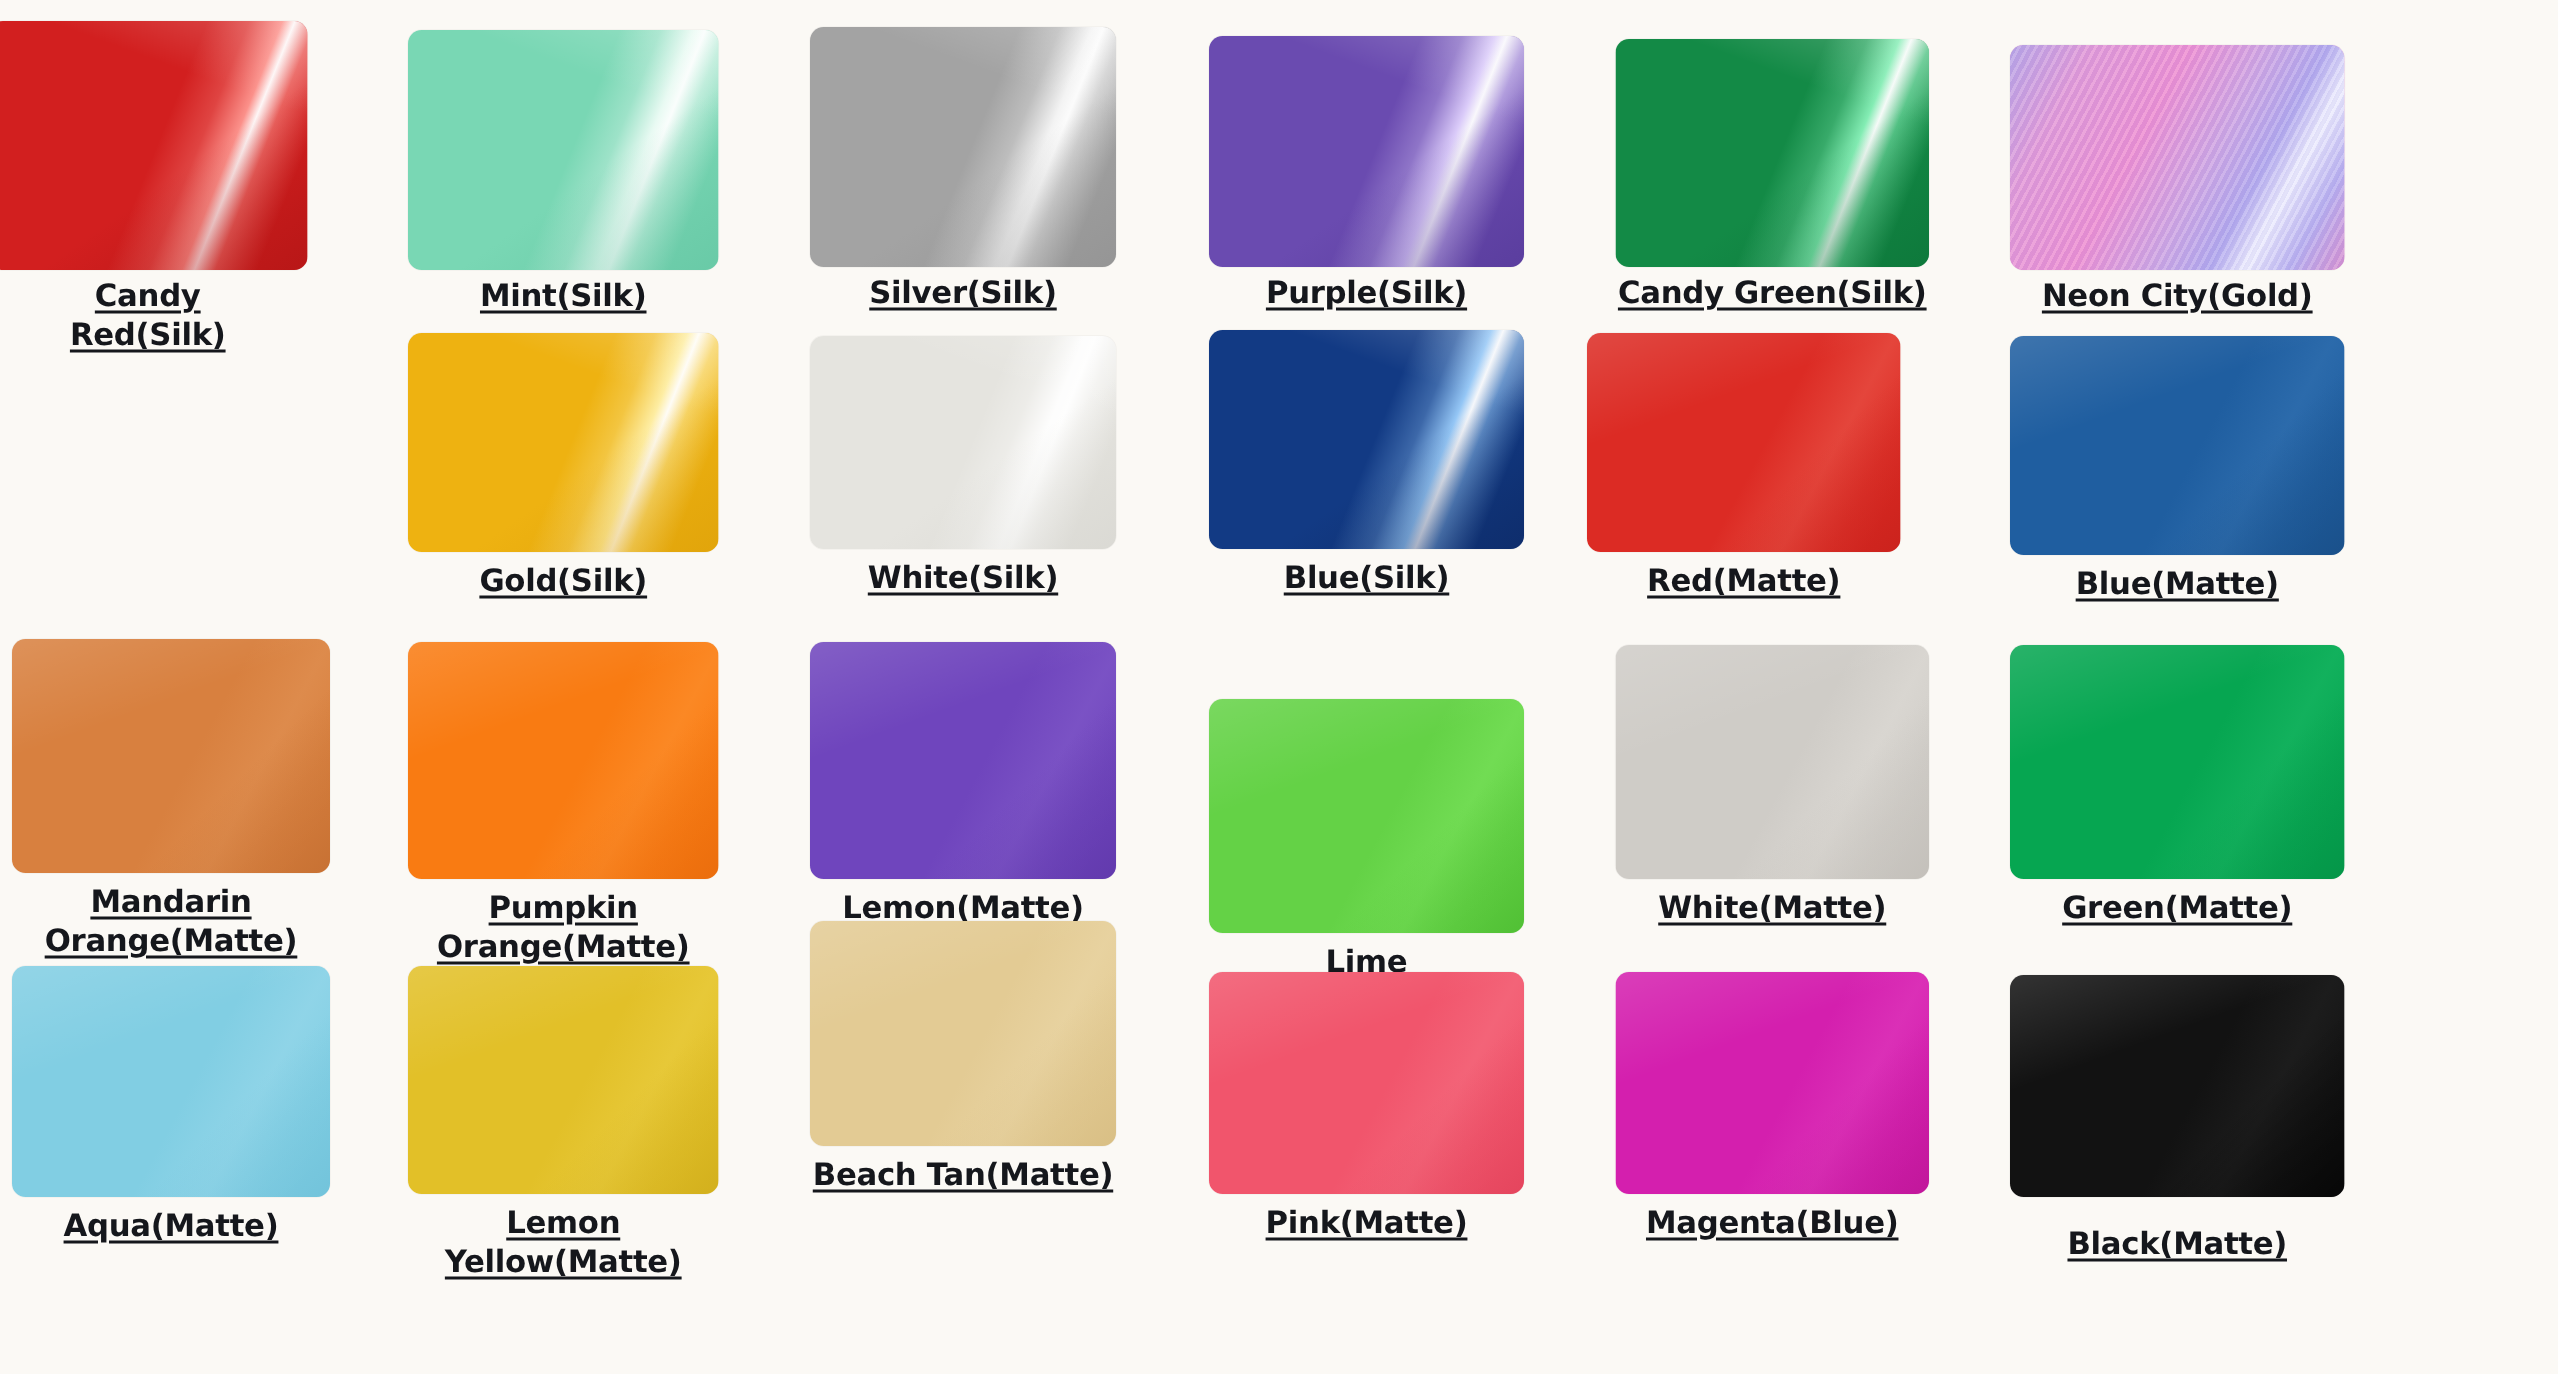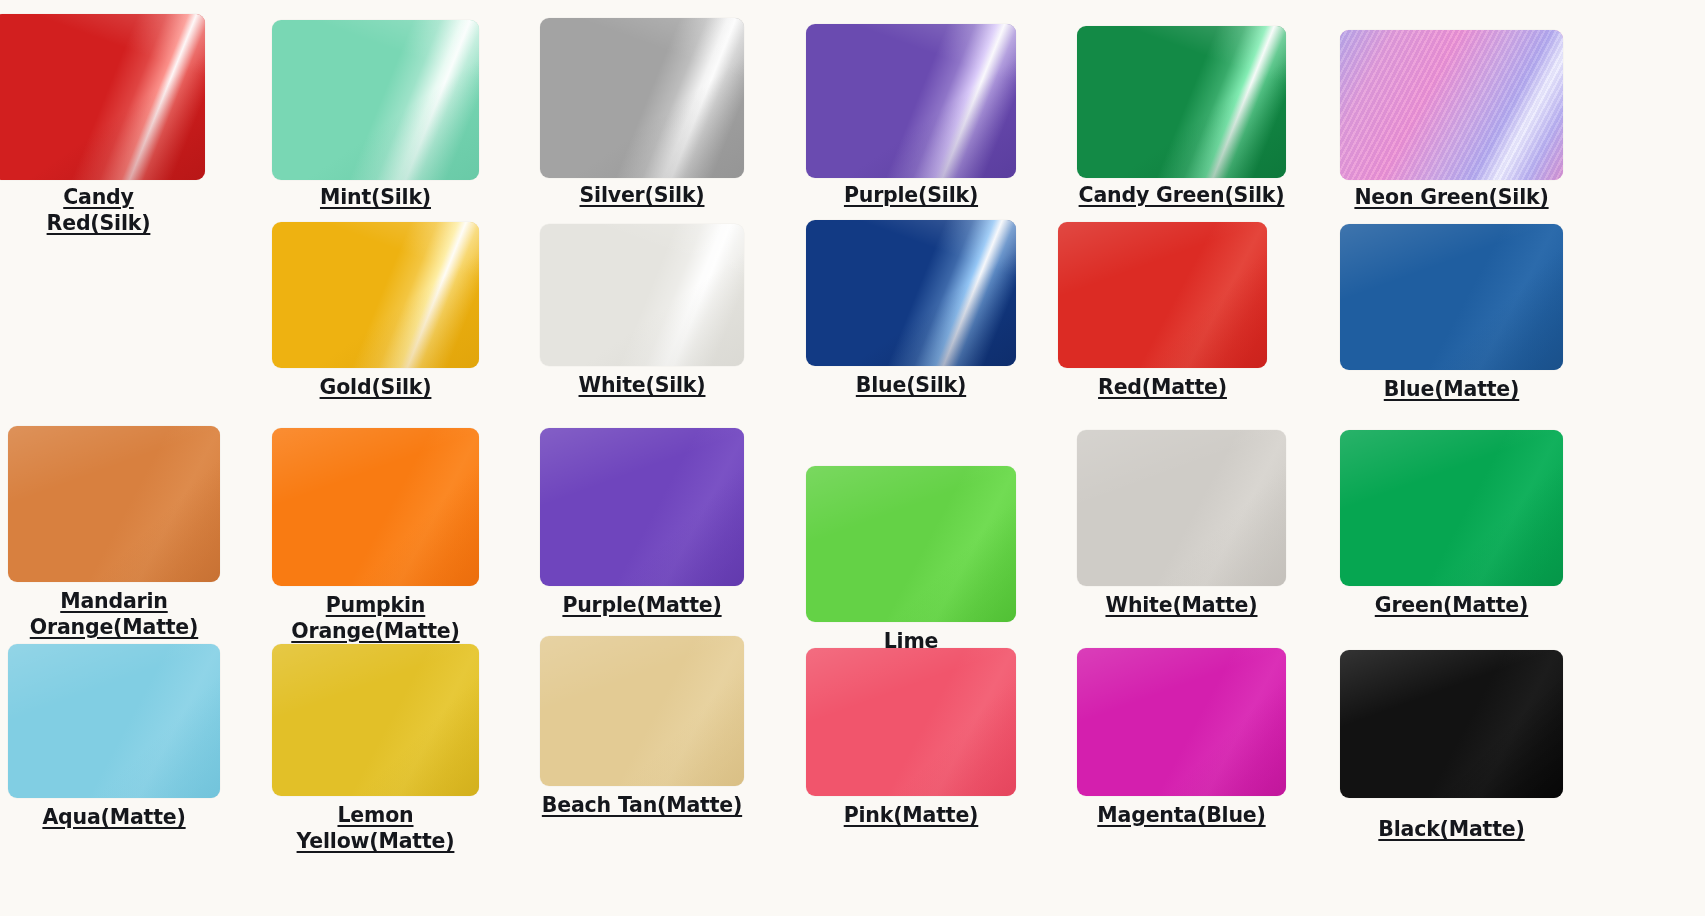--- a/index.html
+++ b/index.html
@@ -93,21 +93,21 @@
         <div class="sheen2" style="background: linear-gradient(145deg, rgba(10, 107, 51, 0) 60%, rgba(10, 107, 51, 0.38) 86%, rgba(10, 107, 51, 0.55) 100%);"></div>
       </div>
       <div class="label" style="margin-top: 4px;">Candy Green(Silk)</div>
     </div>
     <div class="cell" style="left: 1340px; top: 30px; width: 223px;">
       <div class="swatch" style="width: 223px; height: 150px;">
         <div class="base" style="background: rgb(224, 138, 208);"></div>
         <div class="sheen" style="background: linear-gradient(118deg, rgb(185, 167, 232) 0%, rgb(228, 154, 216) 18%, rgb(239, 143, 210) 40%, rgb(207, 167, 228) 58%, rgb(179, 169, 238) 70%, rgb(240, 240, 255) 78%, rgb(185, 176, 240) 88%, rgb(217, 143, 207) 100%);"></div>
         <div class="sheen2" style="background: repeating-linear-gradient(118deg, rgba(255, 255, 255, 0.14) 0px, rgba(255, 255, 255, 0.14) 2px, rgba(120, 110, 200, 0.1) 2px, rgba(120, 110, 200, 0.1) 5px);"></div>
       </div>
-      <div class="label" style="margin-top: 4px;">Neon Green(Silk)</div>
+      <div class="label" style="margin-top: 4px;">Neon City(Gold)</div>
     </div>
     <div class="cell" style="left: 272px; top: 222px; width: 207px;">
       <div class="swatch" style="width: 207px; height: 146px;">
         <div class="base" style="background: rgb(238, 178, 17);"></div>
         <div class="sheen" style="background: linear-gradient(112deg, rgba(255, 255, 255, 0) 0%, rgba(255, 255, 255, 0) 52%, rgba(255, 242, 174, 0.3) 62%, rgba(255, 242, 174, 0.92) 70%, rgba(255, 255, 255, 0.96) 73%, rgba(255, 242, 174, 0.55) 78%, rgba(255, 255, 255, 0) 88%);"></div>
         <div class="sheen2" style="background: linear-gradient(200deg, rgba(255, 255, 255, 0.22) 0%, rgba(255, 255, 255, 0) 26%);"></div>
         <div class="sheen2" style="background: linear-gradient(145deg, rgba(215, 154, 6, 0) 60%, rgba(215, 154, 6, 0.38) 86%, rgba(215, 154, 6, 0.55) 100%);"></div>
       </div>
       <div class="label" style="margin-top: 6px;">Gold(Silk)</div>
     </div>
@@ -167,21 +167,21 @@
       <div class="label" style="margin-top: 6px;">Pumpkin
 Orange(Matte)</div>
     </div>
     <div class="cell" style="left: 540px; top: 428px; width: 204px;">
       <div class="swatch" style="width: 204px; height: 158px;">
         <div class="base" style="background: rgb(111, 69, 189);"></div>
         <div class="sheen" style="background: linear-gradient(118deg, rgba(138, 100, 207, 0) 0%, rgba(138, 100, 207, 0) 55%, rgba(138, 100, 207, 0.42) 72%, rgba(138, 100, 207, 0.12) 84%, rgba(138, 100, 207, 0) 92%);"></div>
         <div class="sheen2" style="background: linear-gradient(160deg, rgba(255, 255, 255, 0.14) 0%, rgba(255, 255, 255, 0) 34%);"></div>
         <div class="sheen2" style="background: linear-gradient(135deg, rgba(90, 51, 163, 0) 66%, rgba(90, 51, 163, 0.4) 90%, rgba(90, 51, 163, 0.62) 100%);"></div>
       </div>
-      <div class="label" style="margin-top: 6px;">Purple(Matte)</div>
+      <div class="label" style="margin-top: 6px;">Lemon(Matte)</div>
     </div>
     <div class="cell" style="left: 806px; top: 430px; width: 210px; margin-top: 36px;">
       <div class="swatch" style="width: 210px; height: 156px;">
         <div class="base" style="background: rgb(100, 210, 70);"></div>
         <div class="sheen" style="background: linear-gradient(118deg, rgba(132, 234, 102, 0) 0%, rgba(132, 234, 102, 0) 55%, rgba(132, 234, 102, 0.42) 72%, rgba(132, 234, 102, 0.12) 84%, rgba(132, 234, 102, 0) 92%);"></div>
         <div class="sheen2" style="background: linear-gradient(160deg, rgba(255, 255, 255, 0.14) 0%, rgba(255, 255, 255, 0) 34%);"></div>
         <div class="sheen2" style="background: linear-gradient(135deg, rgba(69, 181, 42, 0) 66%, rgba(69, 181, 42, 0.4) 90%, rgba(69, 181, 42, 0.62) 100%);"></div>
       </div>
       <div class="label" style="margin-top: 6px;">Lime Green(Matte)</div>
     </div>
@@ -214,21 +214,21 @@
     </div>
     <div class="cell" style="left: 272px; top: 644px; width: 207px;">
       <div class="swatch" style="width: 207px; height: 152px;">
         <div class="base" style="background: rgb(226, 192, 40);"></div>
         <div class="sheen" style="background: linear-gradient(118deg, rgba(238, 212, 78, 0) 0%, rgba(238, 212, 78, 0) 55%, rgba(238, 212, 78, 0.42) 72%, rgba(238, 212, 78, 0.12) 84%, rgba(238, 212, 78, 0) 92%);"></div>
         <div class="sheen2" style="background: linear-gradient(160deg, rgba(255, 255, 255, 0.14) 0%, rgba(255, 255, 255, 0) 34%);"></div>
         <div class="sheen2" style="background: linear-gradient(135deg, rgba(201, 166, 22, 0) 66%, rgba(201, 166, 22, 0.4) 90%, rgba(201, 166, 22, 0.62) 100%);"></div>
       </div>
       <div class="label" style="margin-top: 6px;">Lemon Yellow(Matte)</div>
     </div>
-    <div class="cell" style="left: 540px; top: 636px; width: 204px;">
+    <div class="cell" style="left: 540px; top: 614px; width: 204px;">
       <div class="swatch" style="width: 204px; height: 150px;">
         <div class="base" style="background: rgb(227, 203, 148);"></div>
         <div class="sheen" style="background: linear-gradient(118deg, rgba(238, 220, 176, 0) 0%, rgba(238, 220, 176, 0) 55%, rgba(238, 220, 176, 0.42) 72%, rgba(238, 220, 176, 0.12) 84%, rgba(238, 220, 176, 0) 92%);"></div>
         <div class="sheen2" style="background: linear-gradient(160deg, rgba(255, 255, 255, 0.14) 0%, rgba(255, 255, 255, 0) 34%);"></div>
         <div class="sheen2" style="background: linear-gradient(135deg, rgba(211, 184, 124, 0) 66%, rgba(211, 184, 124, 0.4) 90%, rgba(211, 184, 124, 0.62) 100%);"></div>
       </div>
       <div class="label" style="margin-top: 6px;">Beach Tan(Matte)</div>
     </div>
     <div class="cell" style="left: 806px; top: 648px; width: 210px;">
       <div class="swatch" style="width: 210px; height: 148px;">

